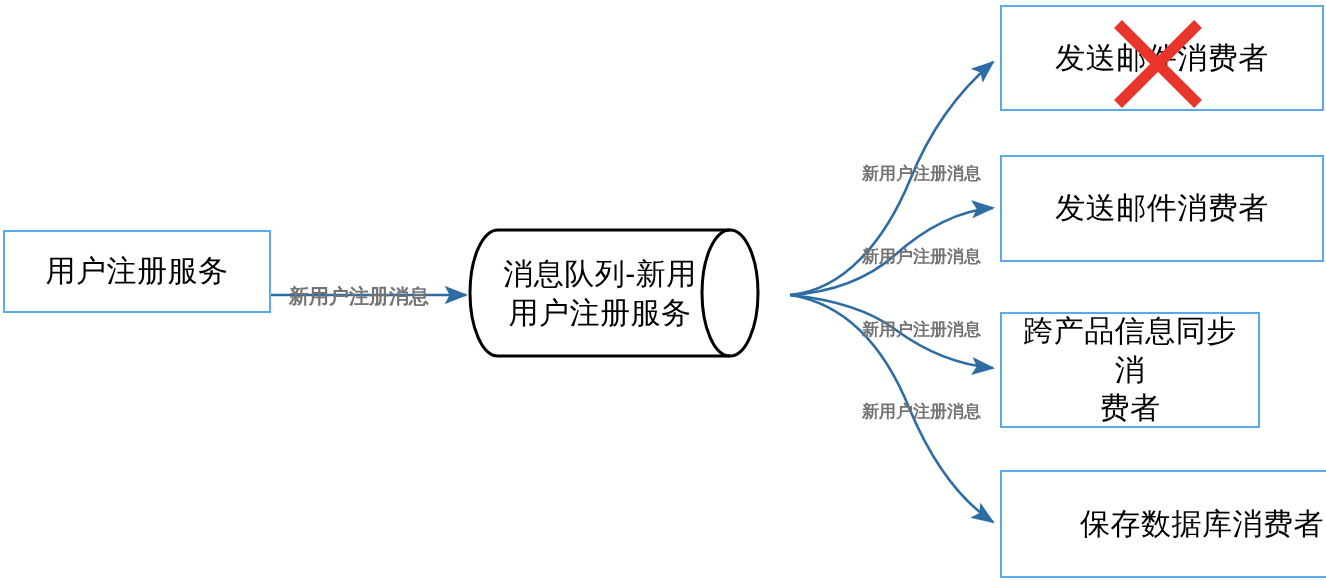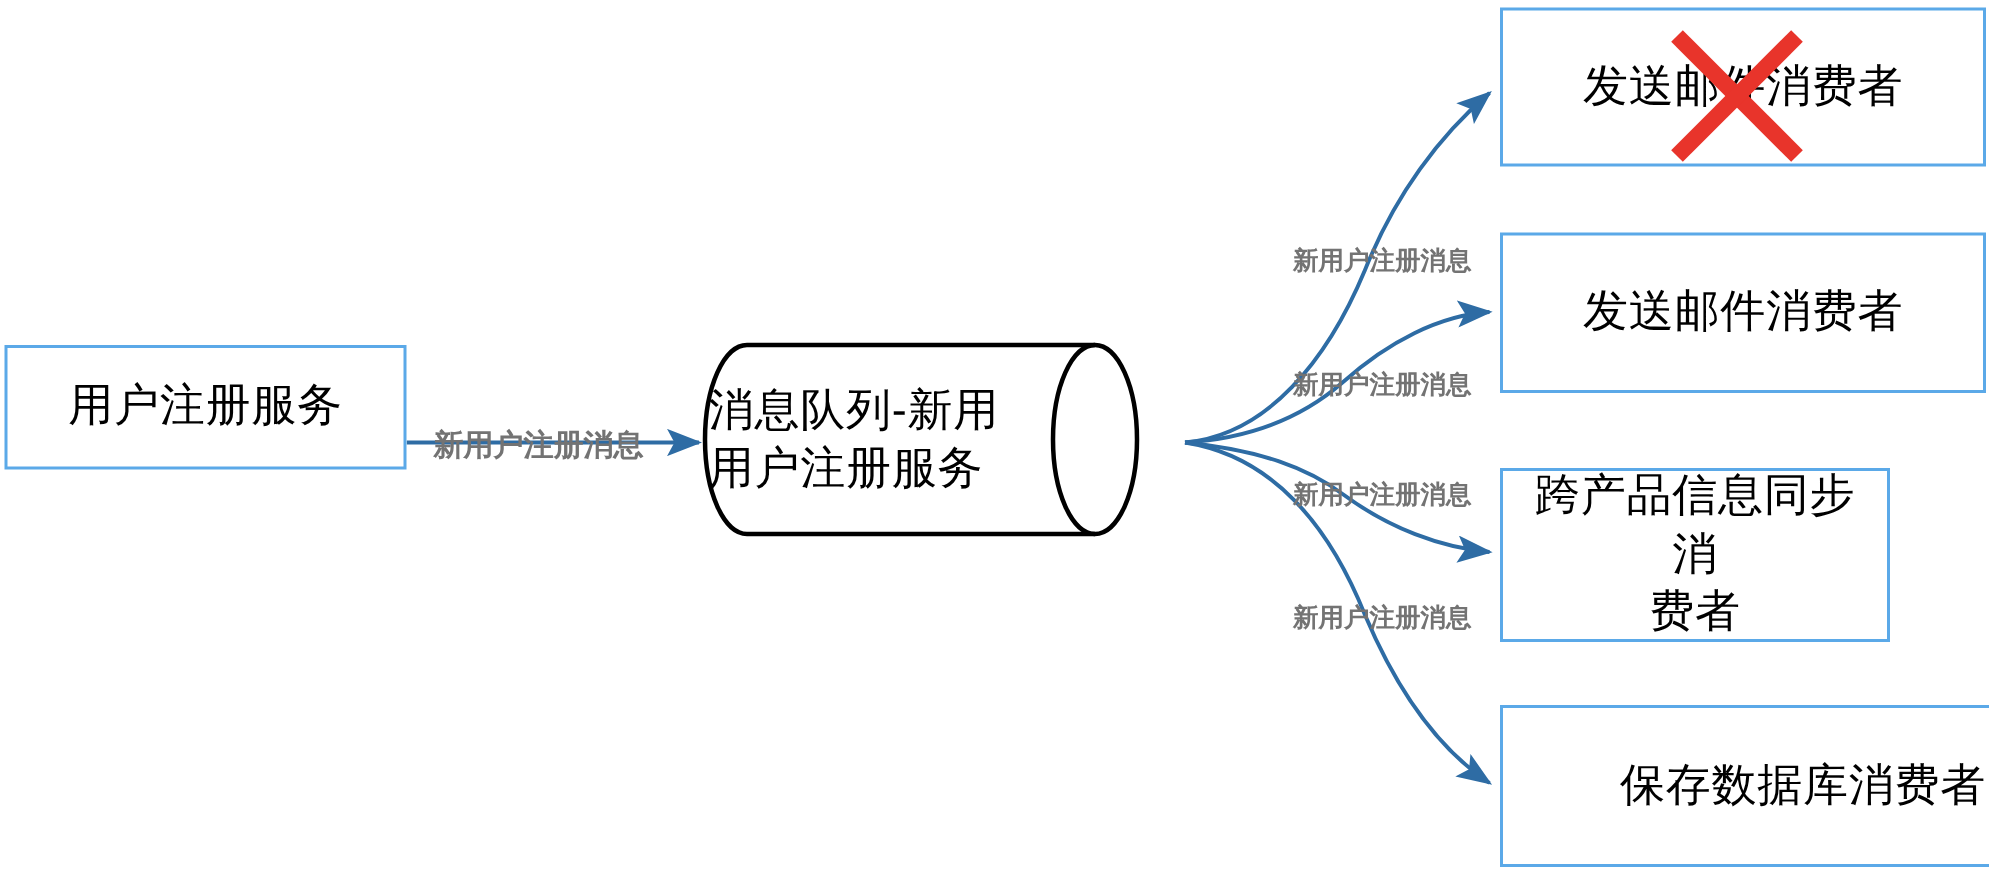--- a/index.html
+++ b/index.html
@@ -44,20 +44,21 @@
   }
   .cylinder .cyl-svg {
     position: absolute;
     inset: 0;
   }
   .cylinder .node-label {
     position: relative;
     font-size: 30px;
     color: #000000;
     line-height: 1.3;
+    text-align: center;
     width: 255px;
     margin-right: 46px;
     letter-spacing: 0.5px;
   }
   
   .edge-label {
     position: absolute;
     font-size: 17px;
     font-weight: bold;
     color: #737373;

